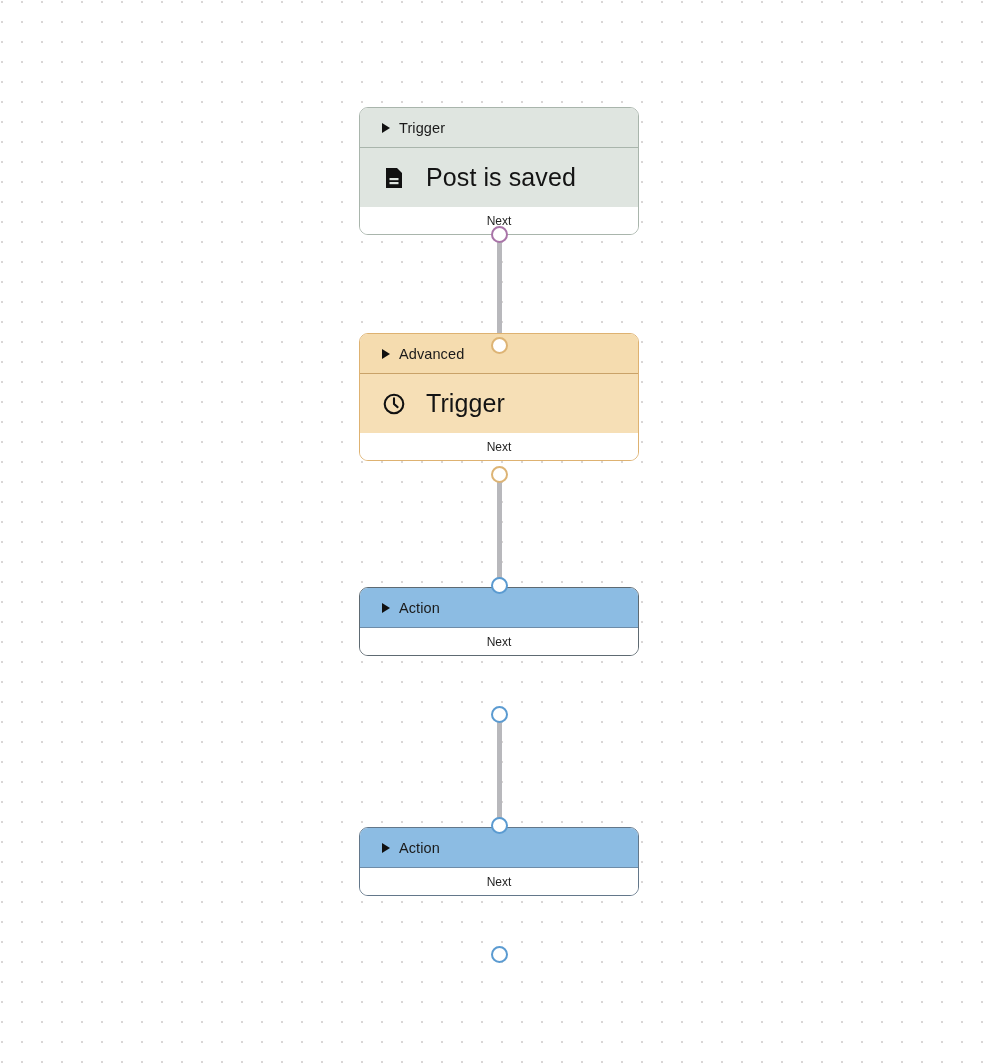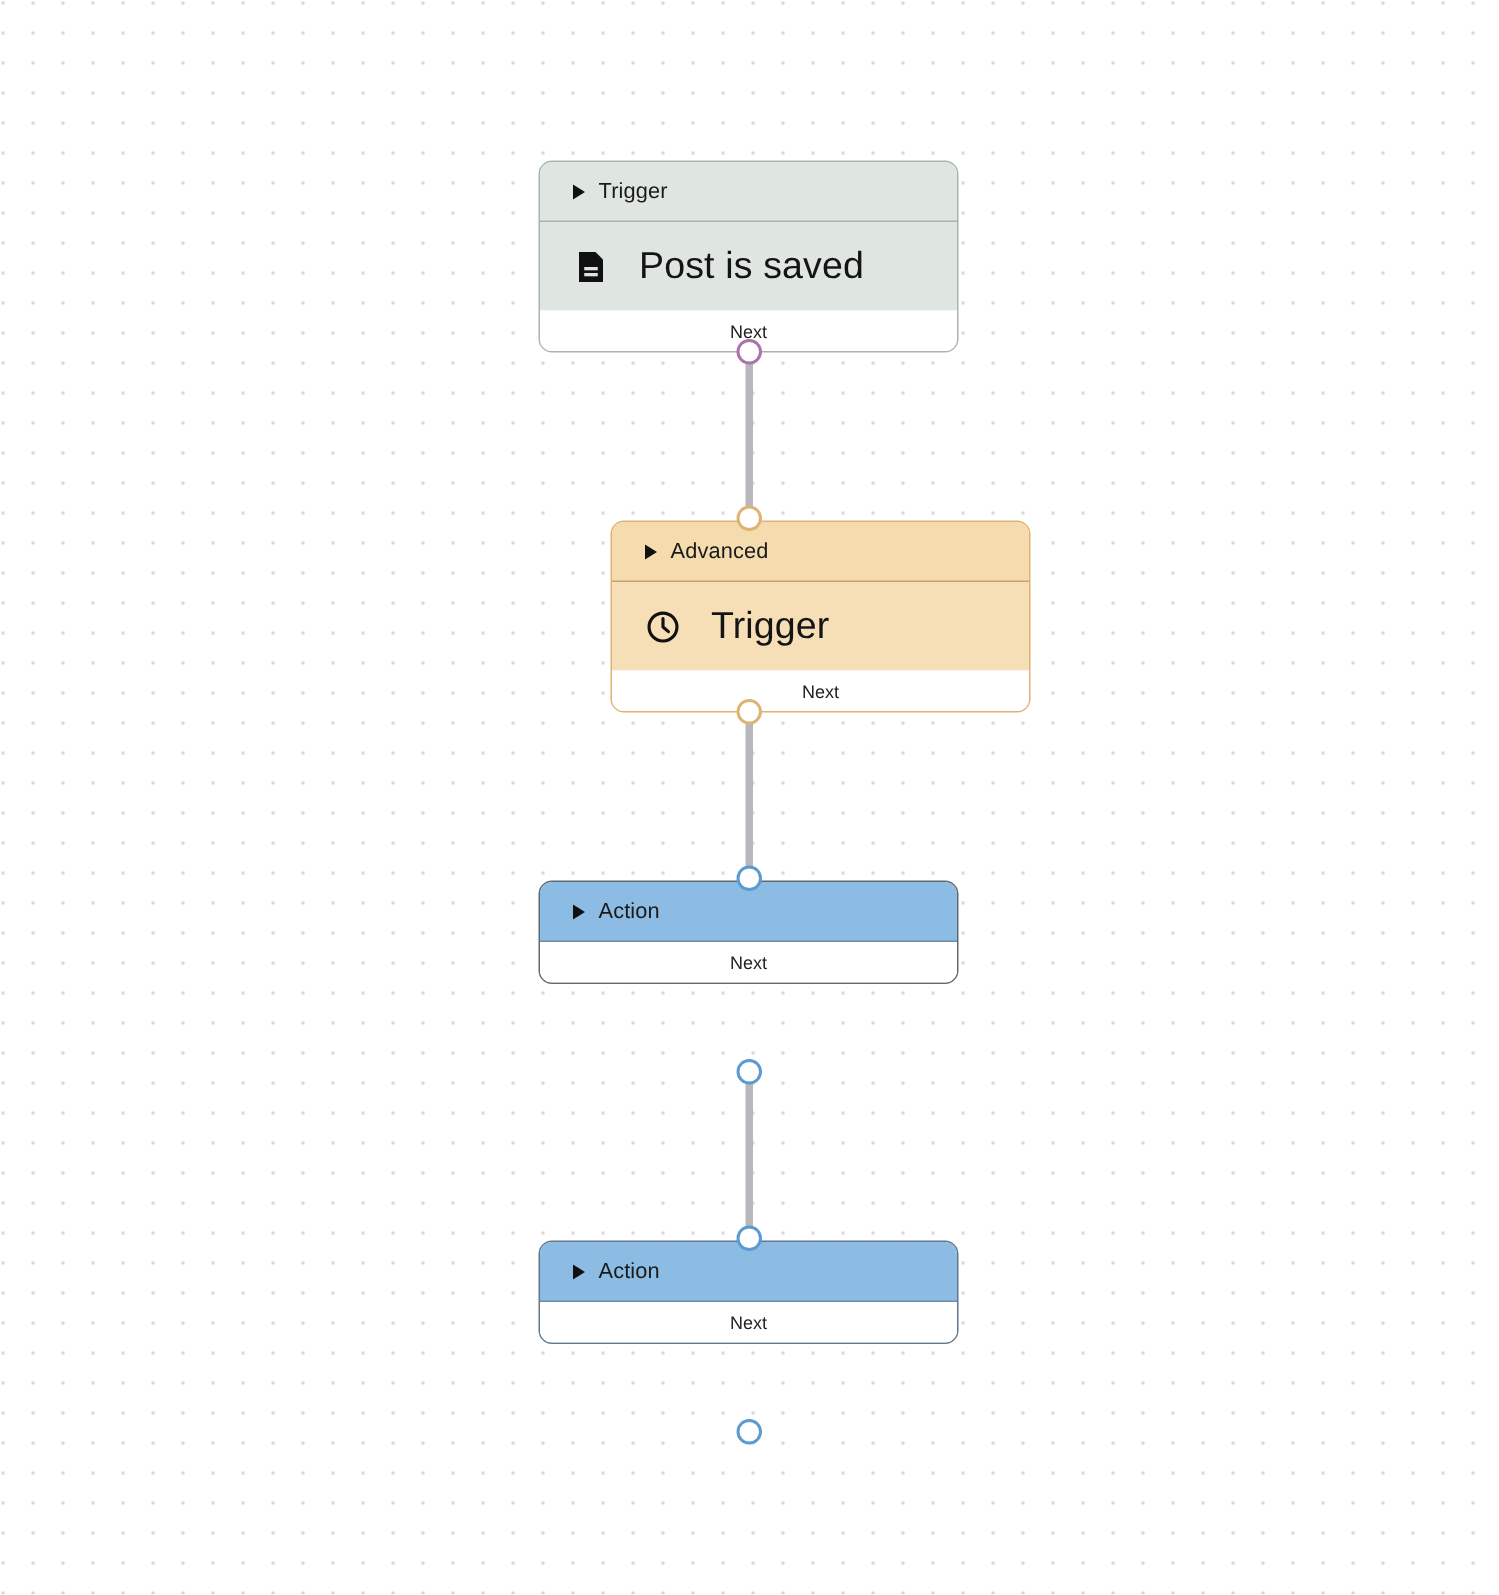--- a/index.html
+++ b/index.html
@@ -155,21 +155,21 @@
         </svg>
       </span>
       <span class="node-title">Post is saved</span>
     </div>
     <div class="node-footer">
       <span>Next</span>
     </div>
   </div>
   <div class="port purple" style="top:226px;"></div>
 
-  <div class="node orange" style="top:347px;margin-left:48px;">
+  <div class="node orange" style="top:333px;">
     <div class="node-header">
       <span class="disclosure-tri"></span>
       <span>Advanced</span>
     </div>
     <div class="node-body">
       <span class="node-icon">
         <svg width="24" height="24" viewBox="0 0 24 24">
           <circle cx="12" cy="12" r="9.3" fill="none" stroke="#111111" stroke-width="2.1"></circle>
           <path d="M12 6.4 V12 L15.6 15.1" fill="none" stroke="#111111" stroke-width="2.1" stroke-linecap="round" stroke-linejoin="round"></path>
         </svg>

